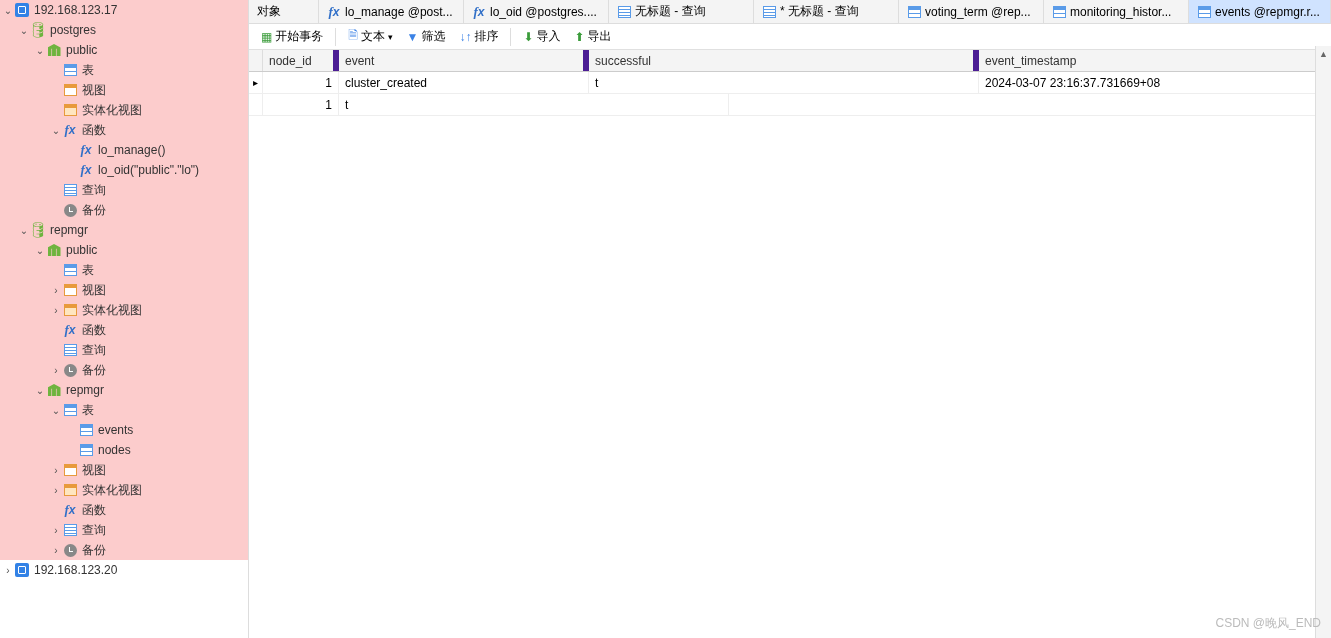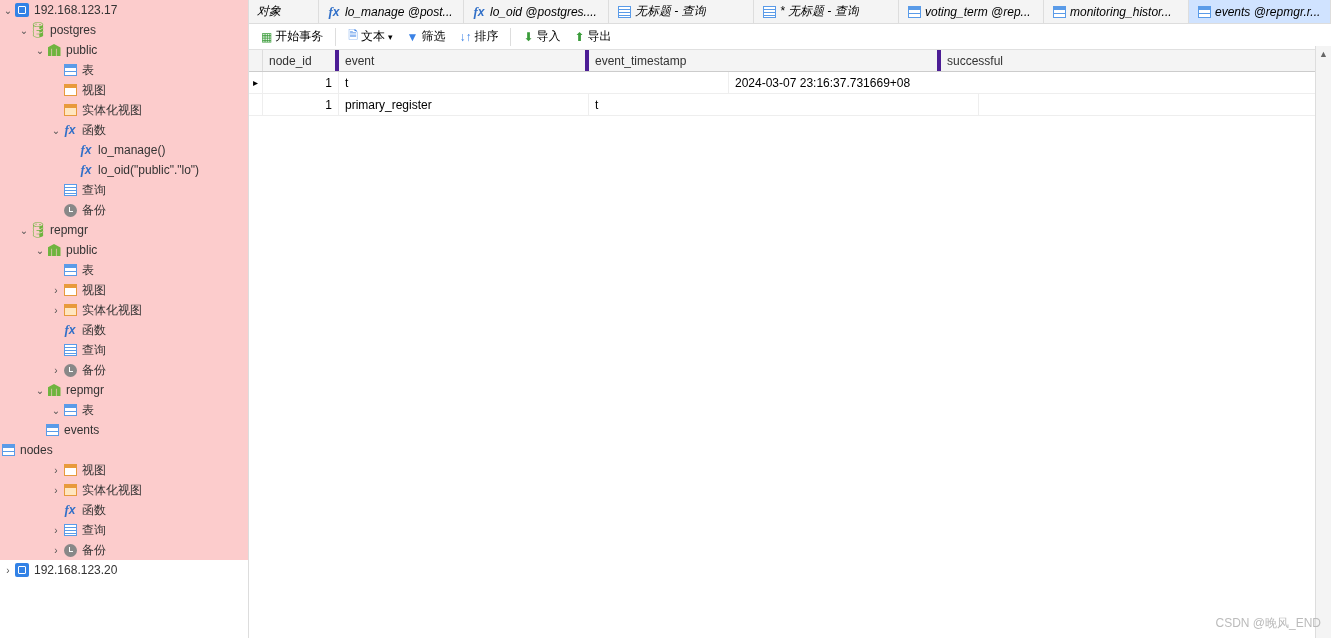--- a/index.html
+++ b/index.html
@@ -24,27 +24,27 @@
 .ic-matview::before { content: ""; position: absolute; left: 0; right: 0; top: 0; height: 3px; background: #e89a3c; }
 .ic-fx { color: #3270c8; font-style: italic; font-family: serif; font-size: 13px; font-weight: bold; }
 .ic-query { width: 13px; height: 12px; border: 1px solid #5a9be8; background: repeating-linear-gradient(to bottom, #fff 0 2px, #5a9be8 2px 3px); }
 .ic-backup { width: 13px; height: 13px; border-radius: 50%; background: #888; position: relative; }
 .ic-backup::after { content: ""; position: absolute; left: 5px; top: 3px; width: 3px; height: 4px; border-left: 1px solid #fff; border-bottom: 1px solid #fff; }
 .main { flex: 1; display: flex; flex-direction: column; position: relative; }
 .tabs { height: 24px; display: flex; background: #f4f4f4; border-bottom: 1px solid #ddd; }
 .tab { display: flex; align-items: center; padding: 0 8px; border-right: 1px solid #ddd; cursor: pointer; gap: 4px; min-width: 0; }
 .tab.active { background: #d0e3ff; text-align: center; }
 .tb-icon { width: 14px; height: 14px; display: inline-flex; align-items: center; justify-content: center; }
-.tab-label { white-space: nowrap; overflow: hidden; text-overflow: ellipsis; font-style: italic; }
+.tab-label { white-space: nowrap; overflow: hidden; text-overflow: ellipsis; }
 .toolbar { height: 26px; display: flex; align-items: center; padding: 0 6px; gap: 2px; border-bottom: 1px solid #e0e0e0; }
 .tbtn { display: flex; align-items: center; padding: 2px 6px; cursor: pointer; gap: 3px; }
 .sep { width: 1px; height: 18px; background: #ddd; margin: 0 4px; }
 .grid-header { height: 22px; display: flex; border-bottom: 1px solid #ccc; background: #f4f4f4; }
 .gh-gutter { width: 14px; border-right: 1px solid #ddd; }
-.gh-cell { border-right: 4px solid #4c1d95; padding: 0 6px; display: flex; align-items: center; color: #333; }
+.gh-cell { border-right: 6px solid #4c1d95; padding: 0 6px; display: flex; align-items: center; color: #333; }
 .grid-body { flex: 1; overflow: auto; position: relative; }
 .grid-row { height: 22px; display: flex; border-bottom: 1px solid #eee; }
 .gr-gutter { width: 14px; border-right: 1px solid #eee; display: flex; align-items: center; justify-content: center; }
 .gr-cell { border-right: 1px solid #eee; padding: 0 6px; display: flex; align-items: center; }
 .gr-cell.num { justify-content: flex-end; }
 .grid-row.sel .gr-cell:first-of-type { background: #1e7bd9; color: #fff; }
 .grid-row.sel .gr-gutter::before { content: "▸"; font-size: 10px; }
 .scrollbar-v { position: absolute; right: 0; top: 46px; bottom: 0; width: 16px; background: #f4f4f4; border-left: 1px solid #ddd; }
 .sb-arrow { height: 16px; display: flex; align-items: center; justify-content: center; font-size: 9px; color: #666; cursor: pointer; }
 .watermark { position: absolute; right: 10px; bottom: 6px; color: #bbb; font-size: 12px; }
@@ -177,27 +177,27 @@
       </span>
     <span class="tree-label">repmgr</span>
   </div>
   <div class="tree-item hl" style="padding-left:50px">
     <span class="caret">⌄</span>
     <span class="icon">
         <span class="ic-table"></span>
       </span>
     <span class="tree-label">表</span>
   </div>
-  <div class="tree-item sel" style="padding-left:44px">
+  <div class="tree-item sel" style="padding-left:78px">
     <span class="icon">
         <span class="ic-table"></span>
       </span>
     <span class="tree-label">events</span>
   </div>
-  <div class="tree-item hl" style="">
+  <div class="tree-item hl" style="padding-left:78px">
     <span class="icon">
         <span class="ic-table"></span>
       </span>
     <span class="tree-label">nodes</span>
   </div>
   <div class="tree-item hl" style="padding-left:50px">
     <span class="caret">›</span>
     <span class="icon">
         <span class="ic-view"></span>
       </span>
@@ -314,49 +314,49 @@
   </div>
 
   <div class="grid-header">
     <div class="gh-gutter"></div>
     <div class="gh-cell c-node">
         <span>node_id</span>
       </div>
     <div class="gh-cell c-event">
         <span>event</span>
       </div>
+    <div class="gh-cell c-succ">
+        <span>successful</span>
+      </div>
     <div class="gh-cell c-ts">
         <span>event_timestamp</span>
-      </div>
-    <div class="gh-cell c-succ">
-        <span>successful</span>
       </div>
   </div>
 
   <div class="grid-body">
     <div class="grid-row sel">
       <div class="gr-gutter"></div>
       <div class="gr-cell c-node num">
           <span>1</span>
         </div>
+      <div class="gr-cell c-event">
+          <span>cluster_created</span>
+        </div>
       <div class="gr-cell c-succ">
           <span>t</span>
         </div>
       <div class="gr-cell c-ts">
           <span>2024-03-07 23:16:37.731669+08</span>
         </div>
     </div>
     <div class="grid-row">
       <div class="gr-gutter"></div>
       <div class="gr-cell c-node num">
           <span>1</span>
         </div>
-      <div class="gr-cell c-event">
-          <span>primary_register</span>
-        </div>
       <div class="gr-cell c-succ">
           <span>t</span>
         </div>
     </div>
   </div>
 
   <div class="scrollbar-v">
     <div class="sb-arrow">▲</div>
   </div>
 

